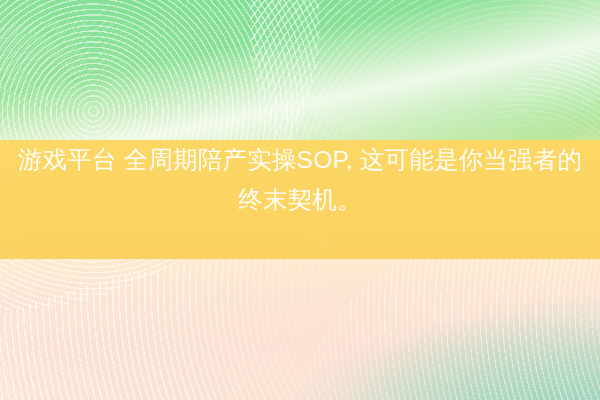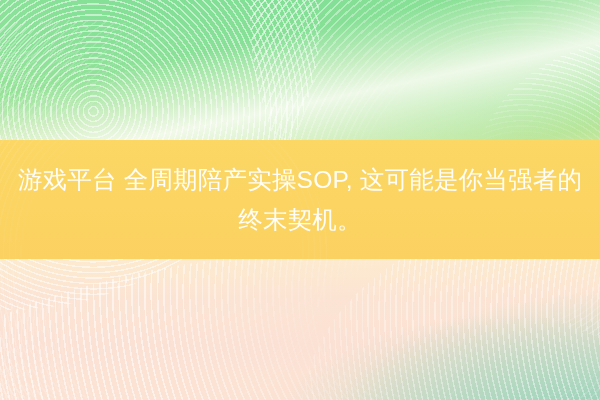--- a/index.html
+++ b/index.html
@@ -206,21 +206,21 @@
 
   
   #caption-band {
     position: absolute;
     left: 0;
     top: 140px;
     width: 600px;
     height: 119px;
     background: linear-gradient(to bottom, #fcd764 0%, #fbd462 55%, #fbd261 100%);
     display: flex;
-    align-items: center;
+    align-items: flex-start;
     justify-content: center;
     z-index: 5;
   }
 
   
   #band-texture {
     position: absolute;
     left: -230px;
     top: -90px;
     width: 560px;

